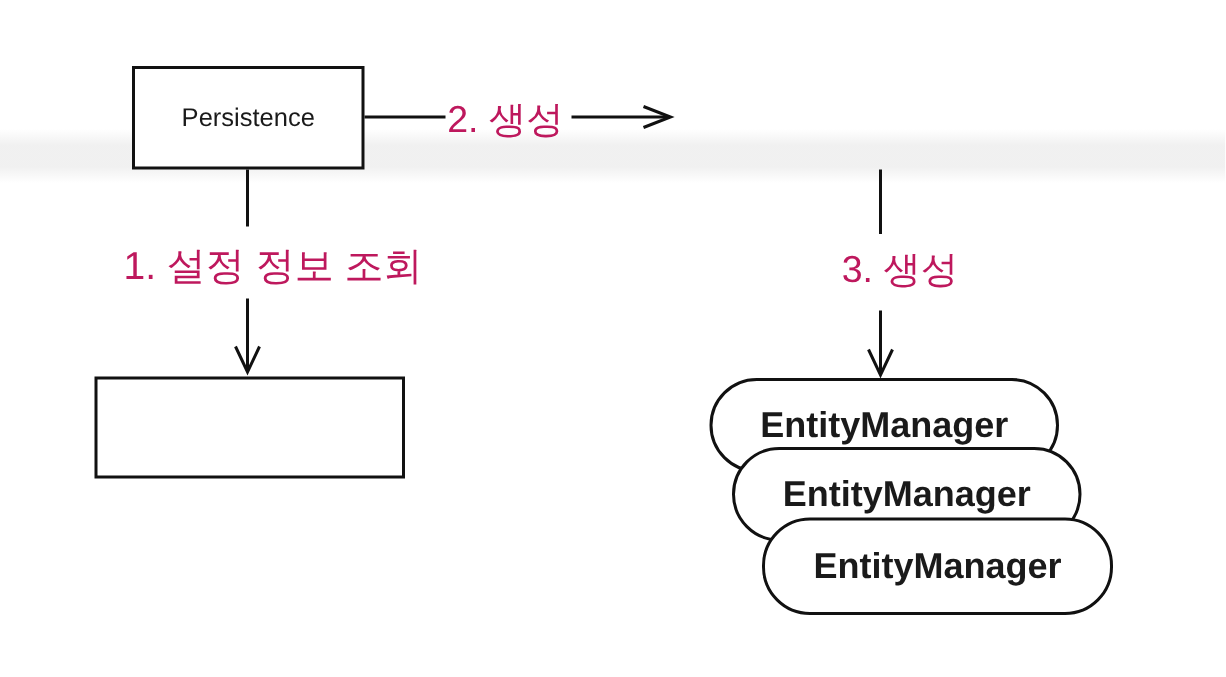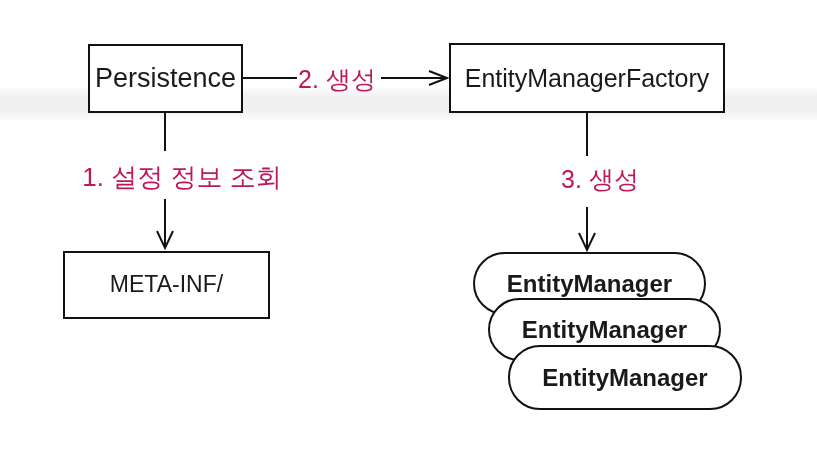--- a/index.html
+++ b/index.html
@@ -34,21 +34,21 @@
     position: absolute;
     box-sizing: border-box;
     border: 2px solid #111111;
     background: #ffffff;
     display: flex;
     align-items: center;
     justify-content: center;
     text-align: center;
     z-index: 1;
   }
-  .node-persistence { left: 88px; top: 44px; width: 155px; height: 69px; font-size: 27px; }
+  .node-persistence { left: 88px; top: 44px; width: 155px; height: 69px; font-size: 17px; }
   .node-emf        { left: 449px; top: 43px; width: 276px; height: 70px; font-size: 25px; }
   .node-metainf    { left: 63px; top: 251px; width: 207px; height: 68px;
                      font-size: 23px; line-height: 1.18; flex-direction: column; }
   .node-em {
     width: 233px; height: 63px;
     border-radius: 32px;
     font-size: 24px;
     font-weight: bold;
   }
   .em-1 { left: 473px; top: 252px; z-index: 3; }
@@ -92,26 +92,22 @@
         <line x1="587" y1="207" x2="587" y2="248"></line>
         <polyline points="579,233 587,250 595,233"></polyline>
       </g>
     </g>
   </svg>
 
   <div class="node node-persistence">
     <span>Persistence</span>
   </div>
 
-  <div class="node node-emf">
-    <span>EntityManagerFactory</span>
-  </div>
 
   <div class="node node-metainf">
-    <span>META-INF/</span>
   </div>
 
   <div class="node node-em em-1">
     <span>EntityManager</span>
   </div>
   <div class="node node-em em-2">
     <span>EntityManager</span>
   </div>
   <div class="node node-em em-3">
     <span>EntityManager</span>

